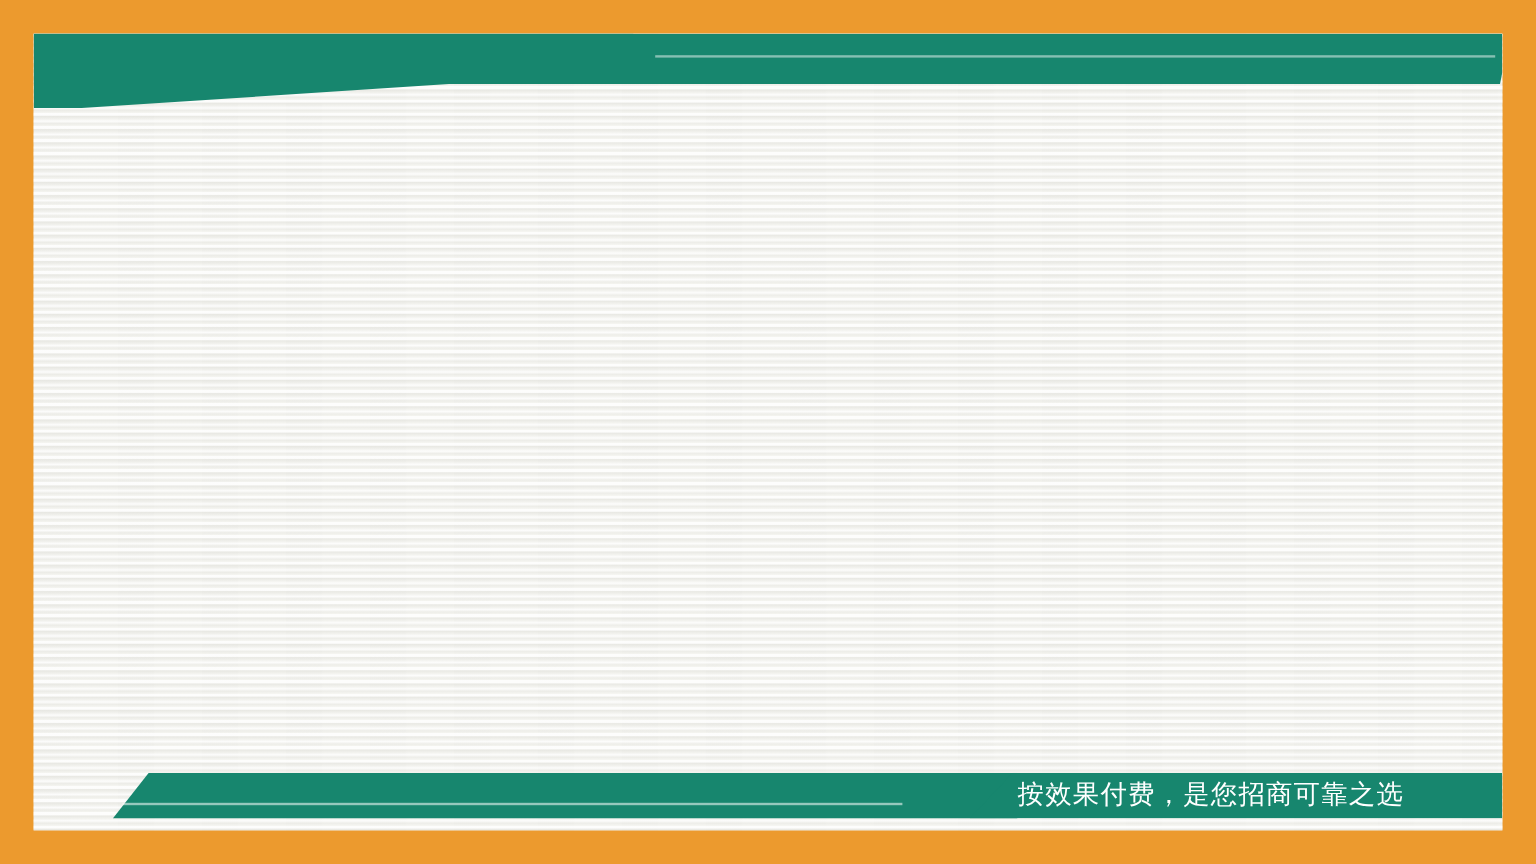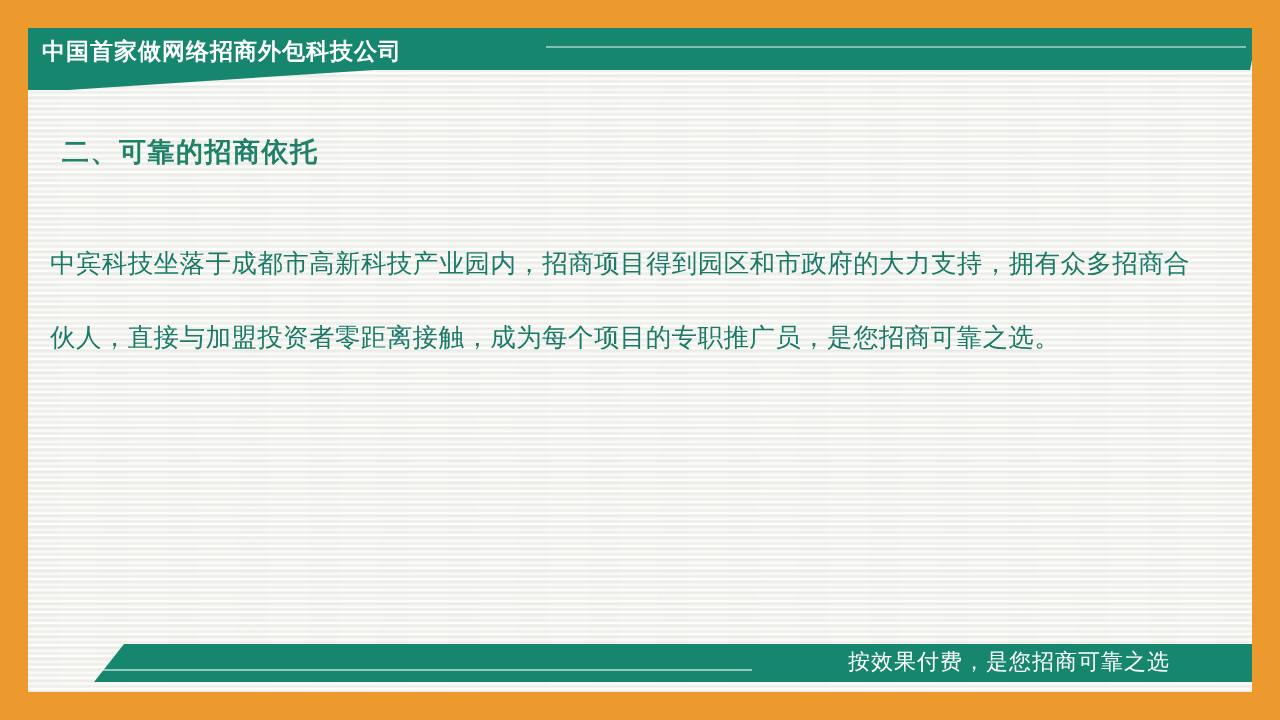--- a/index.html
+++ b/index.html
@@ -159,27 +159,22 @@
 </head>
 <body>
 
 <div class="slide">
 
   <div class="paper"></div>
 
   <div class="header-wedge"></div>
   <div class="header-band"></div>
   <div class="header-rule"></div>
-  <div class="header-title">中国首家做网络招商外包科技公司</div>
 
-  <div class="section-heading">二、可靠的招商依托</div>
 
-  <div class="body-copy">
-    <p>中宾科技坐落于成都市高新科技产业园内，招商项目得到园区和市政府的大力支持，拥有众多招商合伙人，直接与加盟投资者零距离接触，成为每个项目的专职推广员，是您招商可靠之选。</p>
-  </div>
 
   <div class="footer-band">
     <div class="footer-ribbon"></div>
     <div class="footer-right"></div>
     <div class="footer-rule"></div>
   </div>
   <div class="footer-text">按效果付费，是您招商可靠之选</div>
 
 </div>
 

